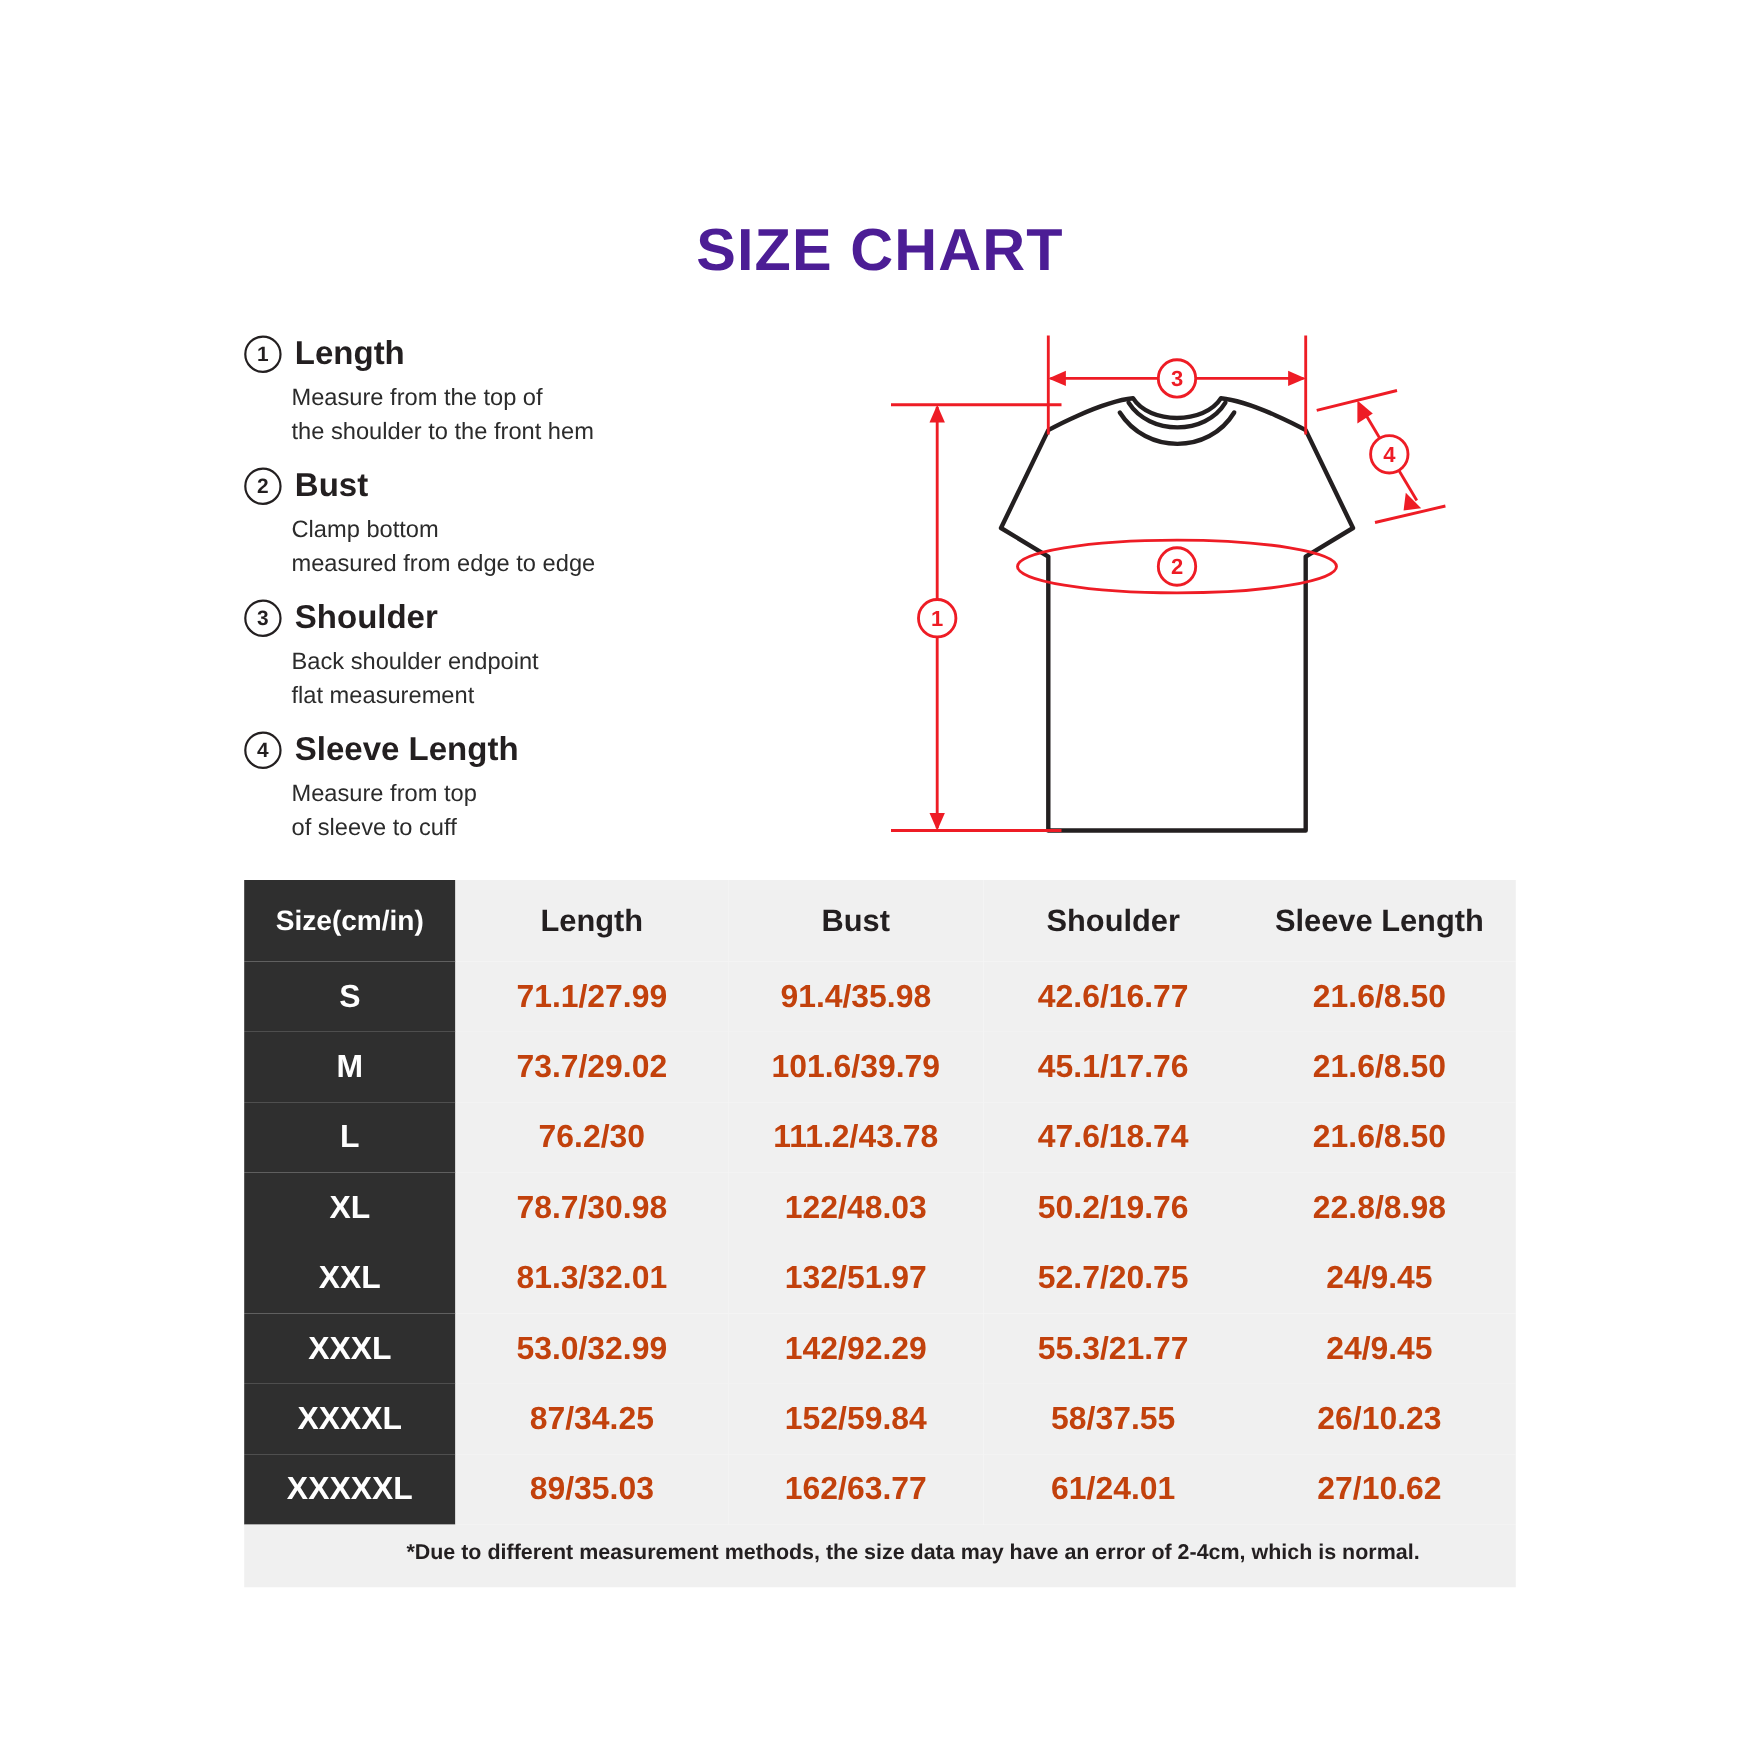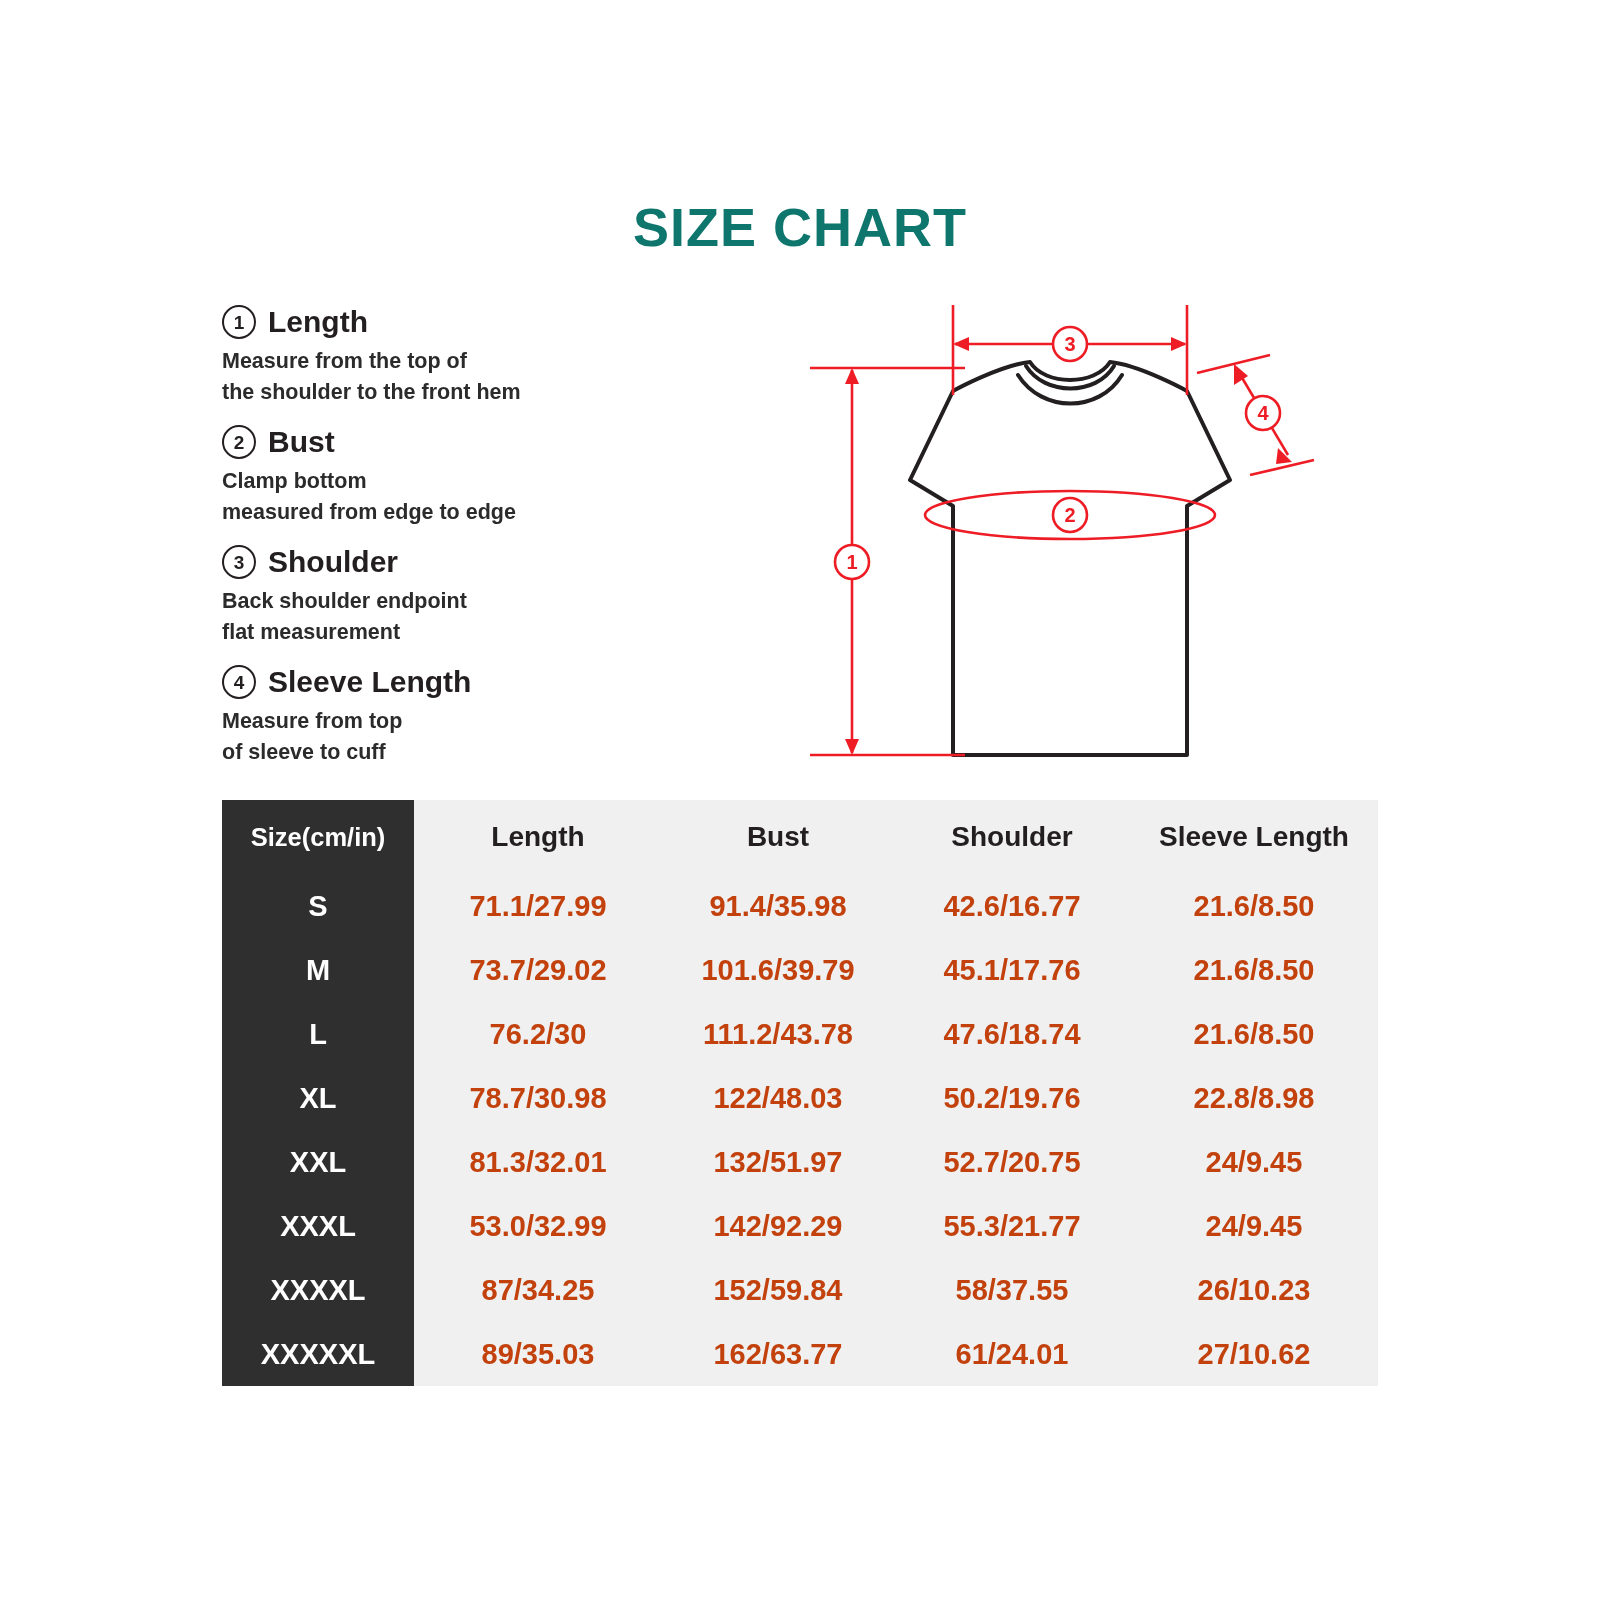--- a/index.html
+++ b/index.html
@@ -25,21 +25,21 @@
   
   .title {
     position: absolute;
     left: 0;
     top: 196px;
     width: 1600px;
     text-align: center;
     font-size: 54px;
     font-weight: bold;
     letter-spacing: 1px;
-    color: #0f766e;
+    color: #4c1d95;
   }
 
   
   .legend {
     position: absolute;
     left: 222px;
     top: 305px;
     width: 470px;
   }
   .legend-item { margin-bottom: 18px; }
@@ -60,23 +60,24 @@
     justify-content: center;
     flex: 0 0 auto;
     line-height: 1;
   }
   .legend-title {
     font-size: 30px;
     font-weight: bold;
     color: #231f20;
   }
   .legend-desc {
+    margin-left: 43px;
     margin-top: 7px;
     font-size: 21.5px;
-    font-weight: bold;
+    font-weight: normal;
     line-height: 1.42;
     color: #2b2b2b;
   }
 
   
   .diagram {
     position: absolute;
     left: 700px;
     top: 270px;
     width: 660px;
@@ -329,15 +330,18 @@
         </tr>
         <tr>
           <td class="size-col">XXXXXL</td>
           <td>89/35.03</td>
           <td>162/63.77</td>
           <td>61/24.01</td>
           <td>27/10.62</td>
         </tr>
       </tbody>
     </table>
+    <div class="footnote">
+      <span class="foot-inner">*Due to different measurement methods, the size data may have an error of 2-4cm, which is normal.</span>
+    </div>
   </div>
 
 </div>
 
 </body></html>

